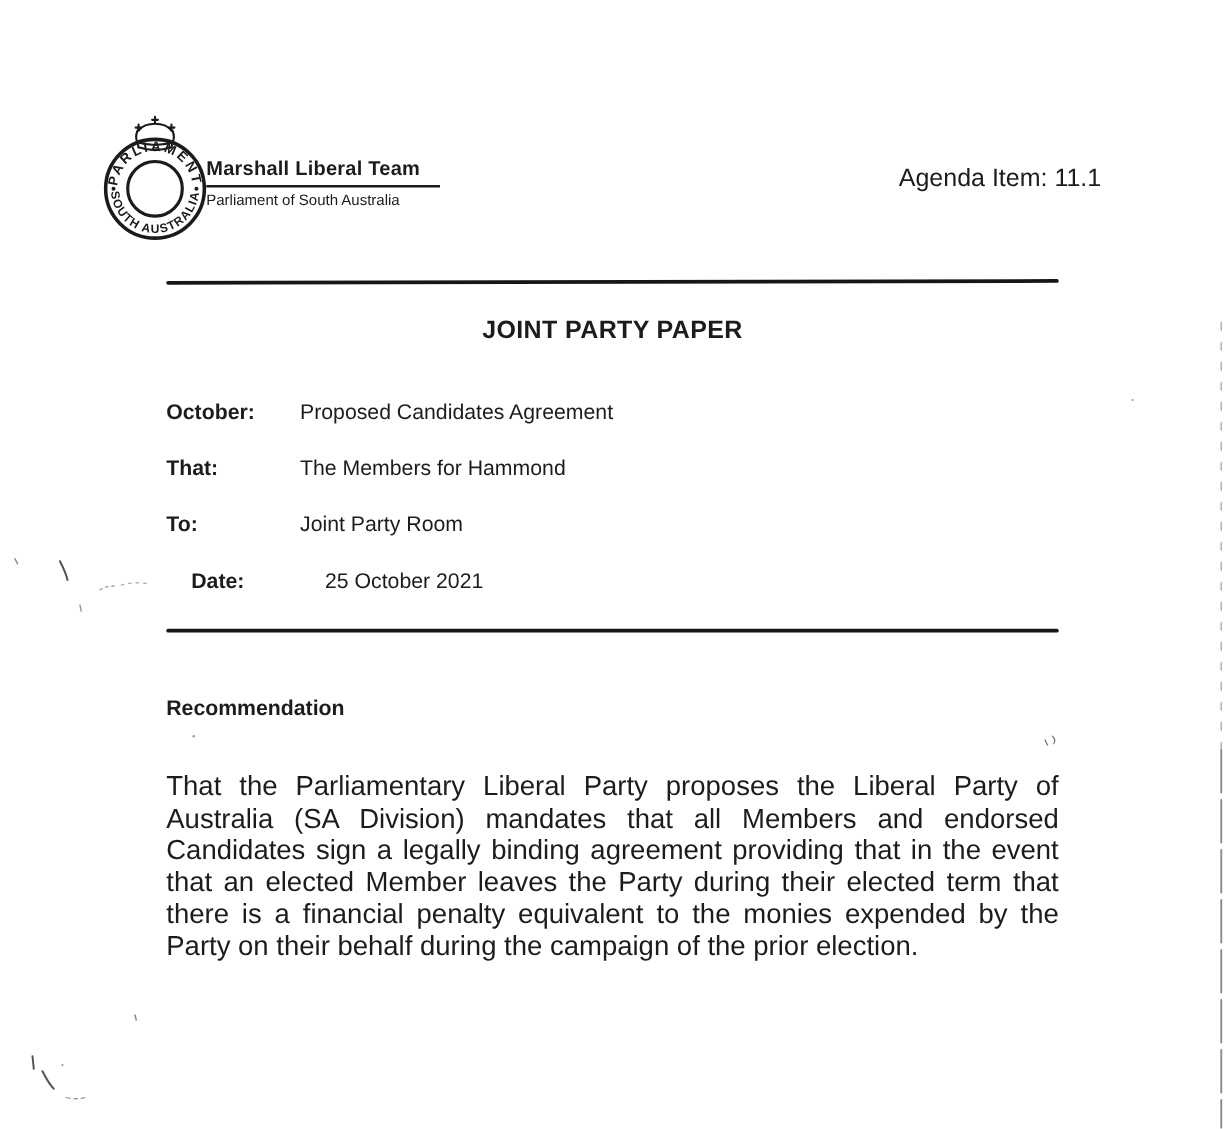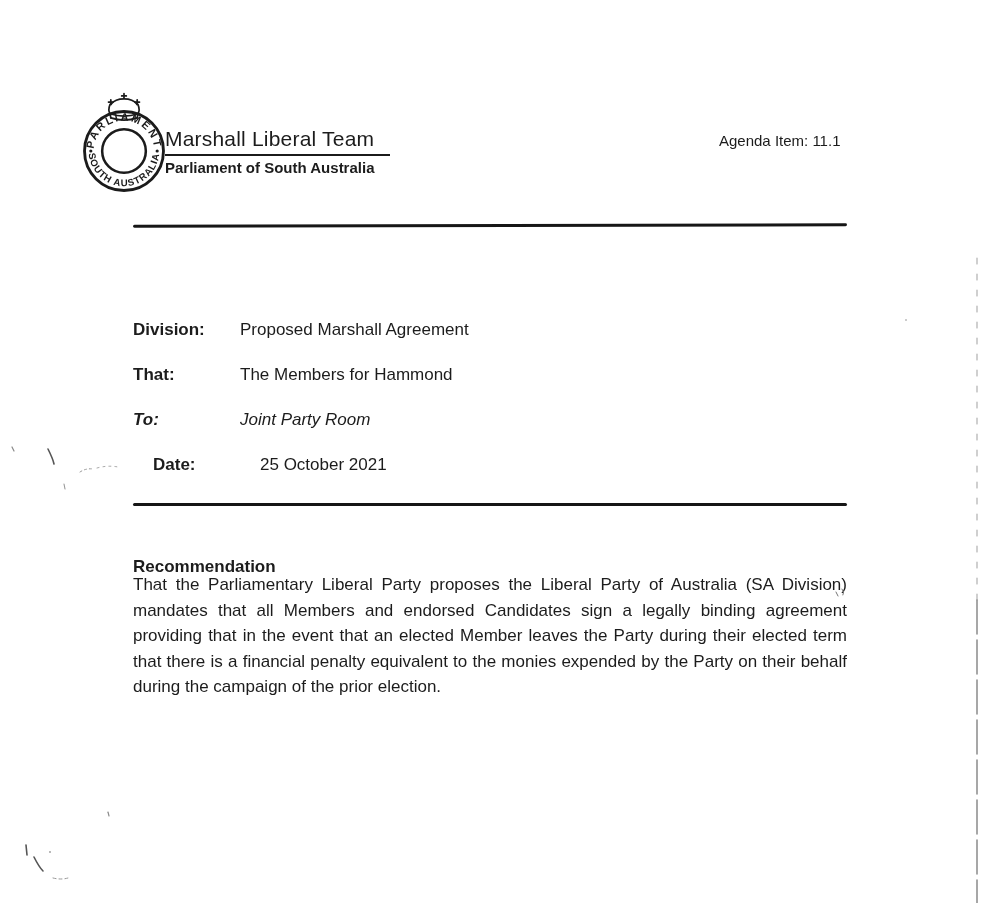--- a/index.html
+++ b/index.html
@@ -15,46 +15,46 @@
   .crest{position:absolute;left:79px;top:92px;width:90px;height:102px;}
   .crown{position:absolute;left:21px;top:0;width:48px;height:31px;}
   .seal{position:absolute;left:3px;top:17px;width:84px;height:84px;}
   .seal .ring{fill:none;stroke:#1b1b1b;}
   .seal text{font-family:"Liberation Sans",sans-serif;font-weight:700;fill:#1b1b1b;}
   .seal .arc-top-text{font-size:13px;letter-spacing:2.4px;}
   .seal .arc-bottom-text{font-size:11.5px;letter-spacing:1.1px;}
   .org{position:absolute;left:165px;top:127px;}
   .org-name{
     display:inline-block;
-    font-size:21px;font-weight:400;letter-spacing:.2px;
+    font-size:16px;font-weight:700;letter-spacing:.2px;
     border-bottom:2px solid #1b1b1b;
     padding:0 16px 3px 0;
   }
-  .org-sub{font-size:15px;font-weight:700;margin-top:3px;}
-  .agenda{position:absolute;left:719px;top:132px;font-size:15px;}
+  .org-sub{font-size:12px;font-weight:400;margin-top:3px;}
+  .agenda{position:absolute;left:719px;top:132px;font-size:20px;}
   
   .rule{position:absolute;left:133px;width:714px;height:3px;background:#161616;border-radius:2px;}
   .rule-1{top:224px;transform:rotate(-0.12deg);}
   .rule-2{top:503px;}
   .title{
     position:absolute;left:133px;top:253px;width:714px;margin:0;
     text-align:center;font-size:20px;font-weight:700;letter-spacing:.3px;
   }
   
   .meta-row{position:absolute;left:133px;font-size:17px;white-space:nowrap;}
   .meta-row:nth-child(1){top:320px;}
   .meta-row:nth-child(2){top:365px;}
-  .meta-row:nth-child(3){top:410px;font-style:italic;}
+  .meta-row:nth-child(3){top:410px;}
   .meta-row:nth-child(4){top:455px;margin-left:20px;}
   .meta-label{display:inline-block;width:107px;font-weight:700;}
   
   .rec-heading{position:absolute;left:133px;top:557px;margin:0;font-size:17px;font-weight:700;}
   .rec-body{
-    position:absolute;left:133px;top:572px;width:714px;margin:0;
-    font-size:17px;line-height:25.5px;text-align:justify;
+    position:absolute;left:133px;top:616px;width:714px;margin:0;
+    font-size:22px;line-height:25.5px;text-align:justify;
   }
   
   .artifacts{position:absolute;left:0;top:0;pointer-events:none;}
 </style>
 </head>
 <body>
 
 <div class="page">
 
   <div class="crest">
@@ -88,24 +88,25 @@
   </div>
 
   <div class="org">
     <div class="org-name">Marshall Liberal Team</div>
     <div class="org-sub">Parliament of South Australia</div>
   </div>
 
   <div class="agenda">Agenda Item: 11.1</div>
 
   <div class="rule rule-1"></div>
+  <h1 class="title">JOINT PARTY PAPER</h1>
 
   <div>
     <div class="meta-row">
-      <span class="meta-label">Division:</span><span class="meta-value">Proposed Marshall Agreement</span>
+      <span class="meta-label">October:</span><span class="meta-value">Proposed Candidates Agreement</span>
     </div>
     <div class="meta-row">
       <span class="meta-label">That:</span><span class="meta-value">The Members for Hammond</span>
     </div>
     <div class="meta-row">
       <span class="meta-label">To:</span><span class="meta-value">Joint Party Room</span>
     </div>
     <div class="meta-row">
       <span class="meta-label">Date:</span><span class="meta-value">25 October 2021</span>
     </div>

